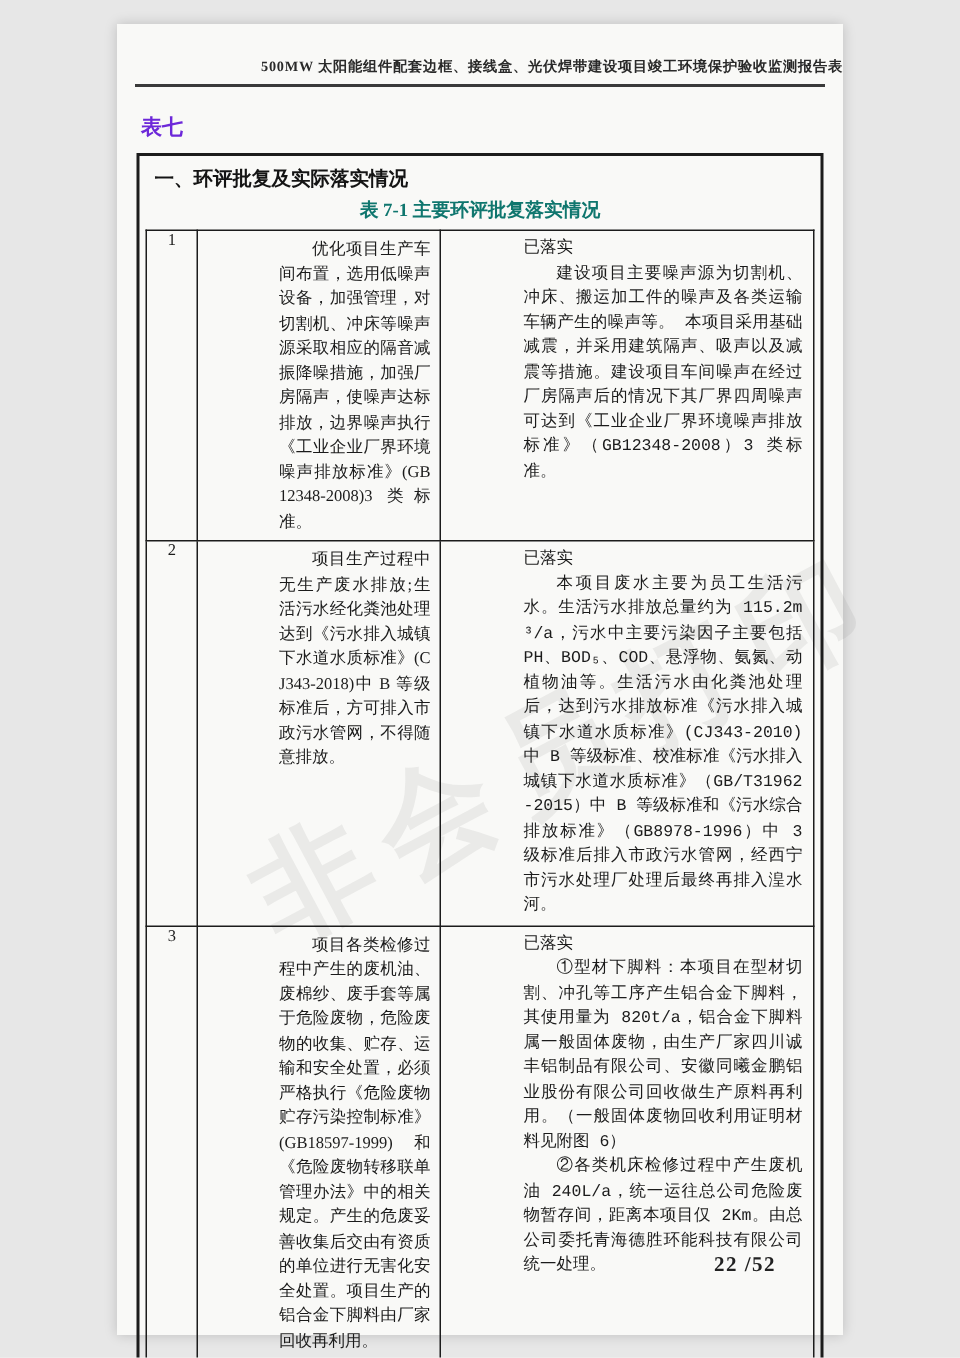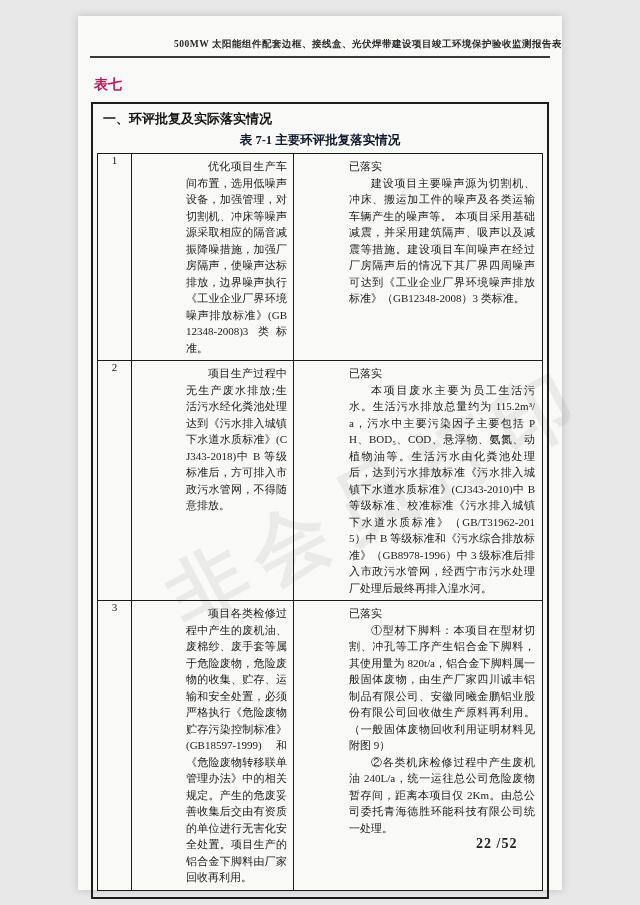--- a/index.html
+++ b/index.html
@@ -21,34 +21,34 @@
     position:absolute; left:0; top:22px; width:100%;
     text-align:right; font-size:9.5px; color:#2a2a2a;
     font-weight:bold; letter-spacing:0.5px;
   }
   .doc-header-rule {
     position:absolute; left:12px; right:12px; top:40px;
     border-top:2px solid #3a3a3a; height:0;
   }
   .table-label {
     position:absolute; left:16px; top:60px;
-    font-size:14px; font-weight:bold; color:#be185d;
+    font-size:14px; font-weight:bold; color:#6d28d9;
   }
   .outer-frame {
     position:absolute; left:13px; top:86px; width:458px;
     border:2px solid #1c1c1c;
     background:transparent;
   }
   .section-title {
     padding:6px 10px 3px 10px;
     font-size:13px; font-weight:bold; color:#141414;
   }
   .table-caption {
     text-align:center; font-size:12.5px; font-weight:bold;
-    color:#0f172a; padding:1px 0 4px 0;
+    color:#0f766e; padding:1px 0 4px 0;
   }
   table.main {
     width:calc(100% - 8px);
     margin:0 4px 6px 4px;
     border-collapse:collapse;
     table-layout:fixed;
   }
   table.main th, table.main td {
     border:1.5px solid #1c1c1c;
     font-size:11px;
@@ -60,21 +60,21 @@
     text-align:center; vertical-align:middle;
     height:38px; padding:2px;
   }
   col.c-no  { width:34px; }
   col.c-req { width:162px; }
   td.no-cell {
     text-align:center; vertical-align:middle;
     font-size:11.5px;
   }
   td.req-cell { vertical-align:middle; padding:4px 6px; }
-  td.status-cell { vertical-align:top; padding:4px 7px; }
+  td.status-cell { vertical-align:top; padding:4px 7px;font-family:Liberation Mono, monospace; }
   .para {
     text-align:justify; line-height:1.5; text-indent:2em;
     word-break:break-all;
     margin-left:48px;
   }
   .status-label { line-height:1.5; text-indent:0; }
   .watermark {
     position:absolute; left:40px; top:430px; width:520px;
     transform:rotate(-28deg);
     font-size:78px; font-weight:bold;
@@ -134,21 +134,21 @@
         </td>
       </tr>
 
       <tr style="height:214px;">
         <td class="no-cell">3</td>
         <td class="req-cell">
           <div class="para">项目各类检修过程中产生的废机油、废棉纱、废手套等属于危险废物，危险废物的收集、贮存、运输和安全处置，必须严格执行《危险废物贮存污染控制标准》(GB18597-1999)和《危险废物转移联单管理办法》中的相关规定。产生的危废妥善收集后交由有资质的单位进行无害化安全处置。项目生产的铝合金下脚料由厂家回收再利用。</div>
         </td>
         <td class="status-cell">
           <div class="para status-label">已落实</div>
-          <div class="para">①型材下脚料：本项目在型材切割、冲孔等工序产生铝合金下脚料，其使用量为 820t/a，铝合金下脚料属一般固体废物，由生产厂家四川诚丰铝制品有限公司、安徽同曦金鹏铝业股份有限公司回收做生产原料再利用。（一般固体废物回收利用证明材料见附图 9）</div>
+          <div class="para">①型材下脚料：本项目在型材切割、冲孔等工序产生铝合金下脚料，其使用量为 820t/a，铝合金下脚料属一般固体废物，由生产厂家四川诚丰铝制品有限公司、安徽同曦金鹏铝业股份有限公司回收做生产原料再利用。（一般固体废物回收利用证明材料见附图 6）</div>
           <div class="para">②各类机床检修过程中产生废机油 240L/a，统一运往总公司危险废物暂存间，距离本项目仅 2Km。由总公司委托青海德胜环能科技有限公司统一处理。</div>
         </td>
       </tr>
     </tbody>
       </table>
   </div>
 
   <div class="page-num">22 /52</div>
 </div>
 

